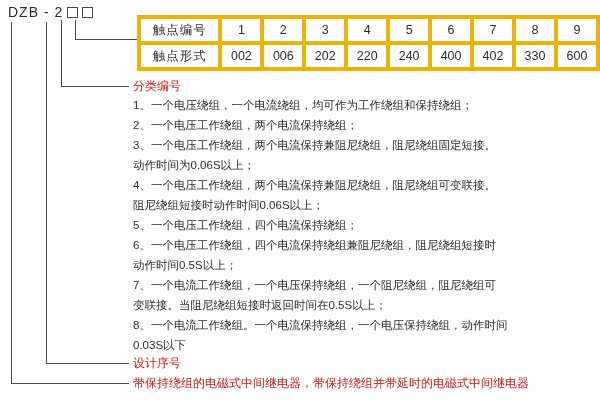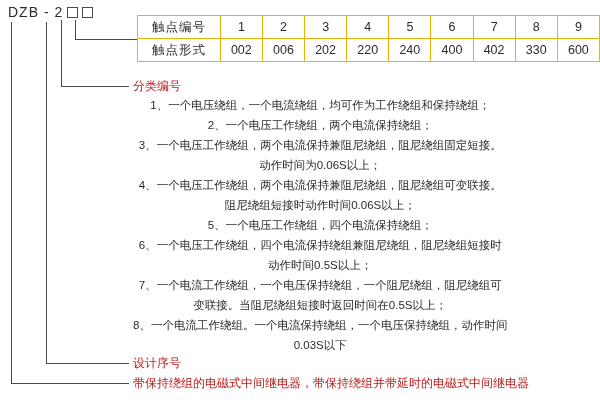--- a/index.html
+++ b/index.html
@@ -42,21 +42,21 @@
     border-bottom: 1px solid #4a4a4a;
   }
   table.contact-table {
     position: absolute;
     left: 137px;
     top: 15px;
     border-collapse: collapse;
     table-layout: fixed;
   }
   table.contact-table td {
-    border: 1px solid #eab308;
+    border: 4px solid #eab308;
     width: 42px;
     height: 22px;
     padding: 0;
     text-align: center;
     vertical-align: middle;
     font-size: 12.5px;
     color: #2b2b2b;
     white-space: nowrap;
   }
   table.contact-table td.rowhead {
@@ -70,21 +70,20 @@
     line-height: 14px;
     white-space: nowrap;
     color: #b91c1c;
   }
   .cls-list {
     position: absolute;
     left: 133px;
     top: 95px;
     font-size: 11.5px;
     color: #2b2b2b;
-    text-align: center;
   }
   .cls-line {
     height: 20px;
     line-height: 20px;
     white-space: nowrap;
   }
 </style>
 </head>
 <body>
 

